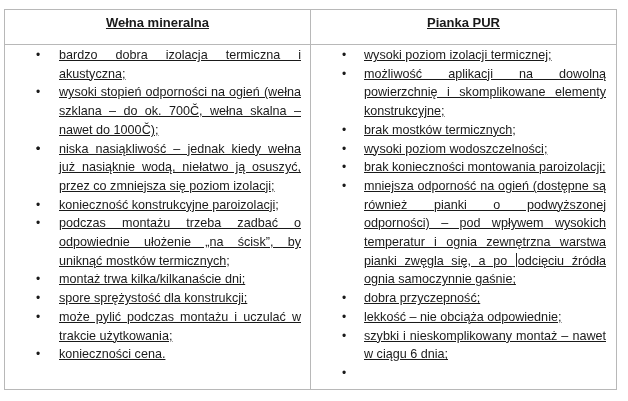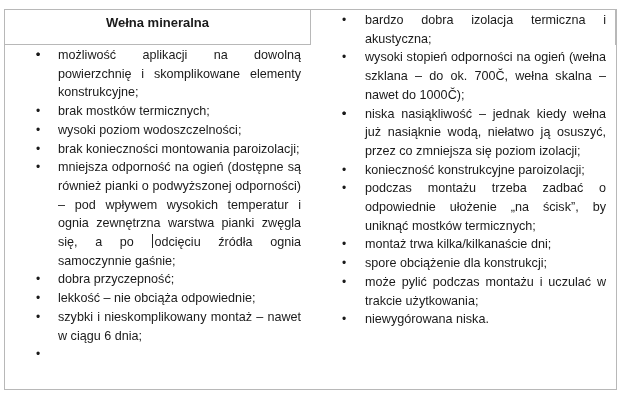--- a/index.html
+++ b/index.html
@@ -19,20 +19,21 @@
       position: absolute;
       left: 4px;
       top: 9px;
       width: 613px;
       height: 381px;
       border: 1px solid #b8b8b8;
       box-sizing: border-box;
       display: grid;
       grid-template-columns: 306px 1fr;
       grid-template-rows: 35px 1fr;
+      text-decoration: underline;
     }
     .cell {
       box-sizing: border-box;
     }
     .hdr {
       border-bottom: 1px solid #b8b8b8;
       text-align: center;
       font-weight: bold;
       font-size: 13px;
       padding-top: 4px;
@@ -67,39 +68,40 @@
       background: #222;
       vertical-align: -2px;
       margin: 0 1px;
     }
   </style>
 </head>
 <body>
 
 <div class="table">
   <div class="cell hdr col-left">Wełna mineralna</div>
+  <div class="cell hdr">Pianka PUR</div>
 
   <div class="cell col-left">
     <ul class="list">
       <li><span class="bullet">•</span><span>bardzo dobra izolacja termiczna i akustyczna;</span></li>
       <li><span class="bullet">•</span><span>wysoki stopień odporności na ogień (wełna szklana – do ok. 700Č, wełna skalna – nawet do 1000Č);</span></li>
       <li><span class="bullet">•</span></li>
       <li><span class="bullet">•</span><span>niska nasiąkliwość – jednak kiedy wełna już nasiąknie wodą, niełatwo ją osuszyć, przez co zmniejsza się poziom izolacji;</span></li>
       <li><span class="bullet">•</span><span>konieczność konstrukcyjne paroizolacji;</span></li>
       <li><span class="bullet">•</span><span>podczas montażu trzeba zadbać o odpowiednie ułożenie „na ścisk”, by uniknąć mostków termicznych;</span></li>
       <li><span class="bullet">•</span><span>montaż trwa kilka/kilkanaście dni;</span></li>
-      <li><span class="bullet">•</span><span>spore obciążenie dla konstrukcji;</span></li>
+      <li><span class="bullet">•</span><span>spore sprężystość dla konstrukcji;</span></li>
       <li><span class="bullet">•</span><span>może pylić podczas montażu i uczulać w trakcie użytkowania;</span></li>
-      <li><span class="bullet">•</span><span>niewygórowana niska.</span></li>
+      <li><span class="bullet">•</span><span>konieczności cena.</span></li>
     </ul>
   </div>
 
   <div class="cell col-right">
     <ul class="list">
-      <li><span class="bullet">•</span></li>
+      <li><span class="bullet">•</span><span>wysoki poziom izolacji termicznej;</span></li>
       <li><span class="bullet">•</span><span>możliwość aplikacji na dowolną powierzchnię i skomplikowane elementy konstrukcyjne;</span></li>
       <li><span class="bullet">•</span><span>brak mostków termicznych;</span></li>
       <li><span class="bullet">•</span><span>wysoki poziom wodoszczelności;</span></li>
       <li><span class="bullet">•</span><span>brak konieczności montowania paroizolacji;</span></li>
       <li><span class="bullet">•</span><span>mniejsza odporność na ogień (dostępne są również pianki o podwyższonej odporności) – pod wpływem wysokich temperatur i ognia zewnętrzna warstwa pianki zwęgla się, a po </span><span class="cursor"></span><span>odcięciu źródła ognia samoczynnie gaśnie;</span></li>
       <li><span class="bullet">•</span><span>dobra przyczepność;</span></li>
       <li><span class="bullet">•</span><span>lekkość – nie obciąża odpowiednie;</span></li>
       <li><span class="bullet">•</span><span>szybki i nieskomplikowany montaż – nawet w ciągu 6 dnia;</span></li>
       <li><span class="bullet">•</span></li>
     </ul>

